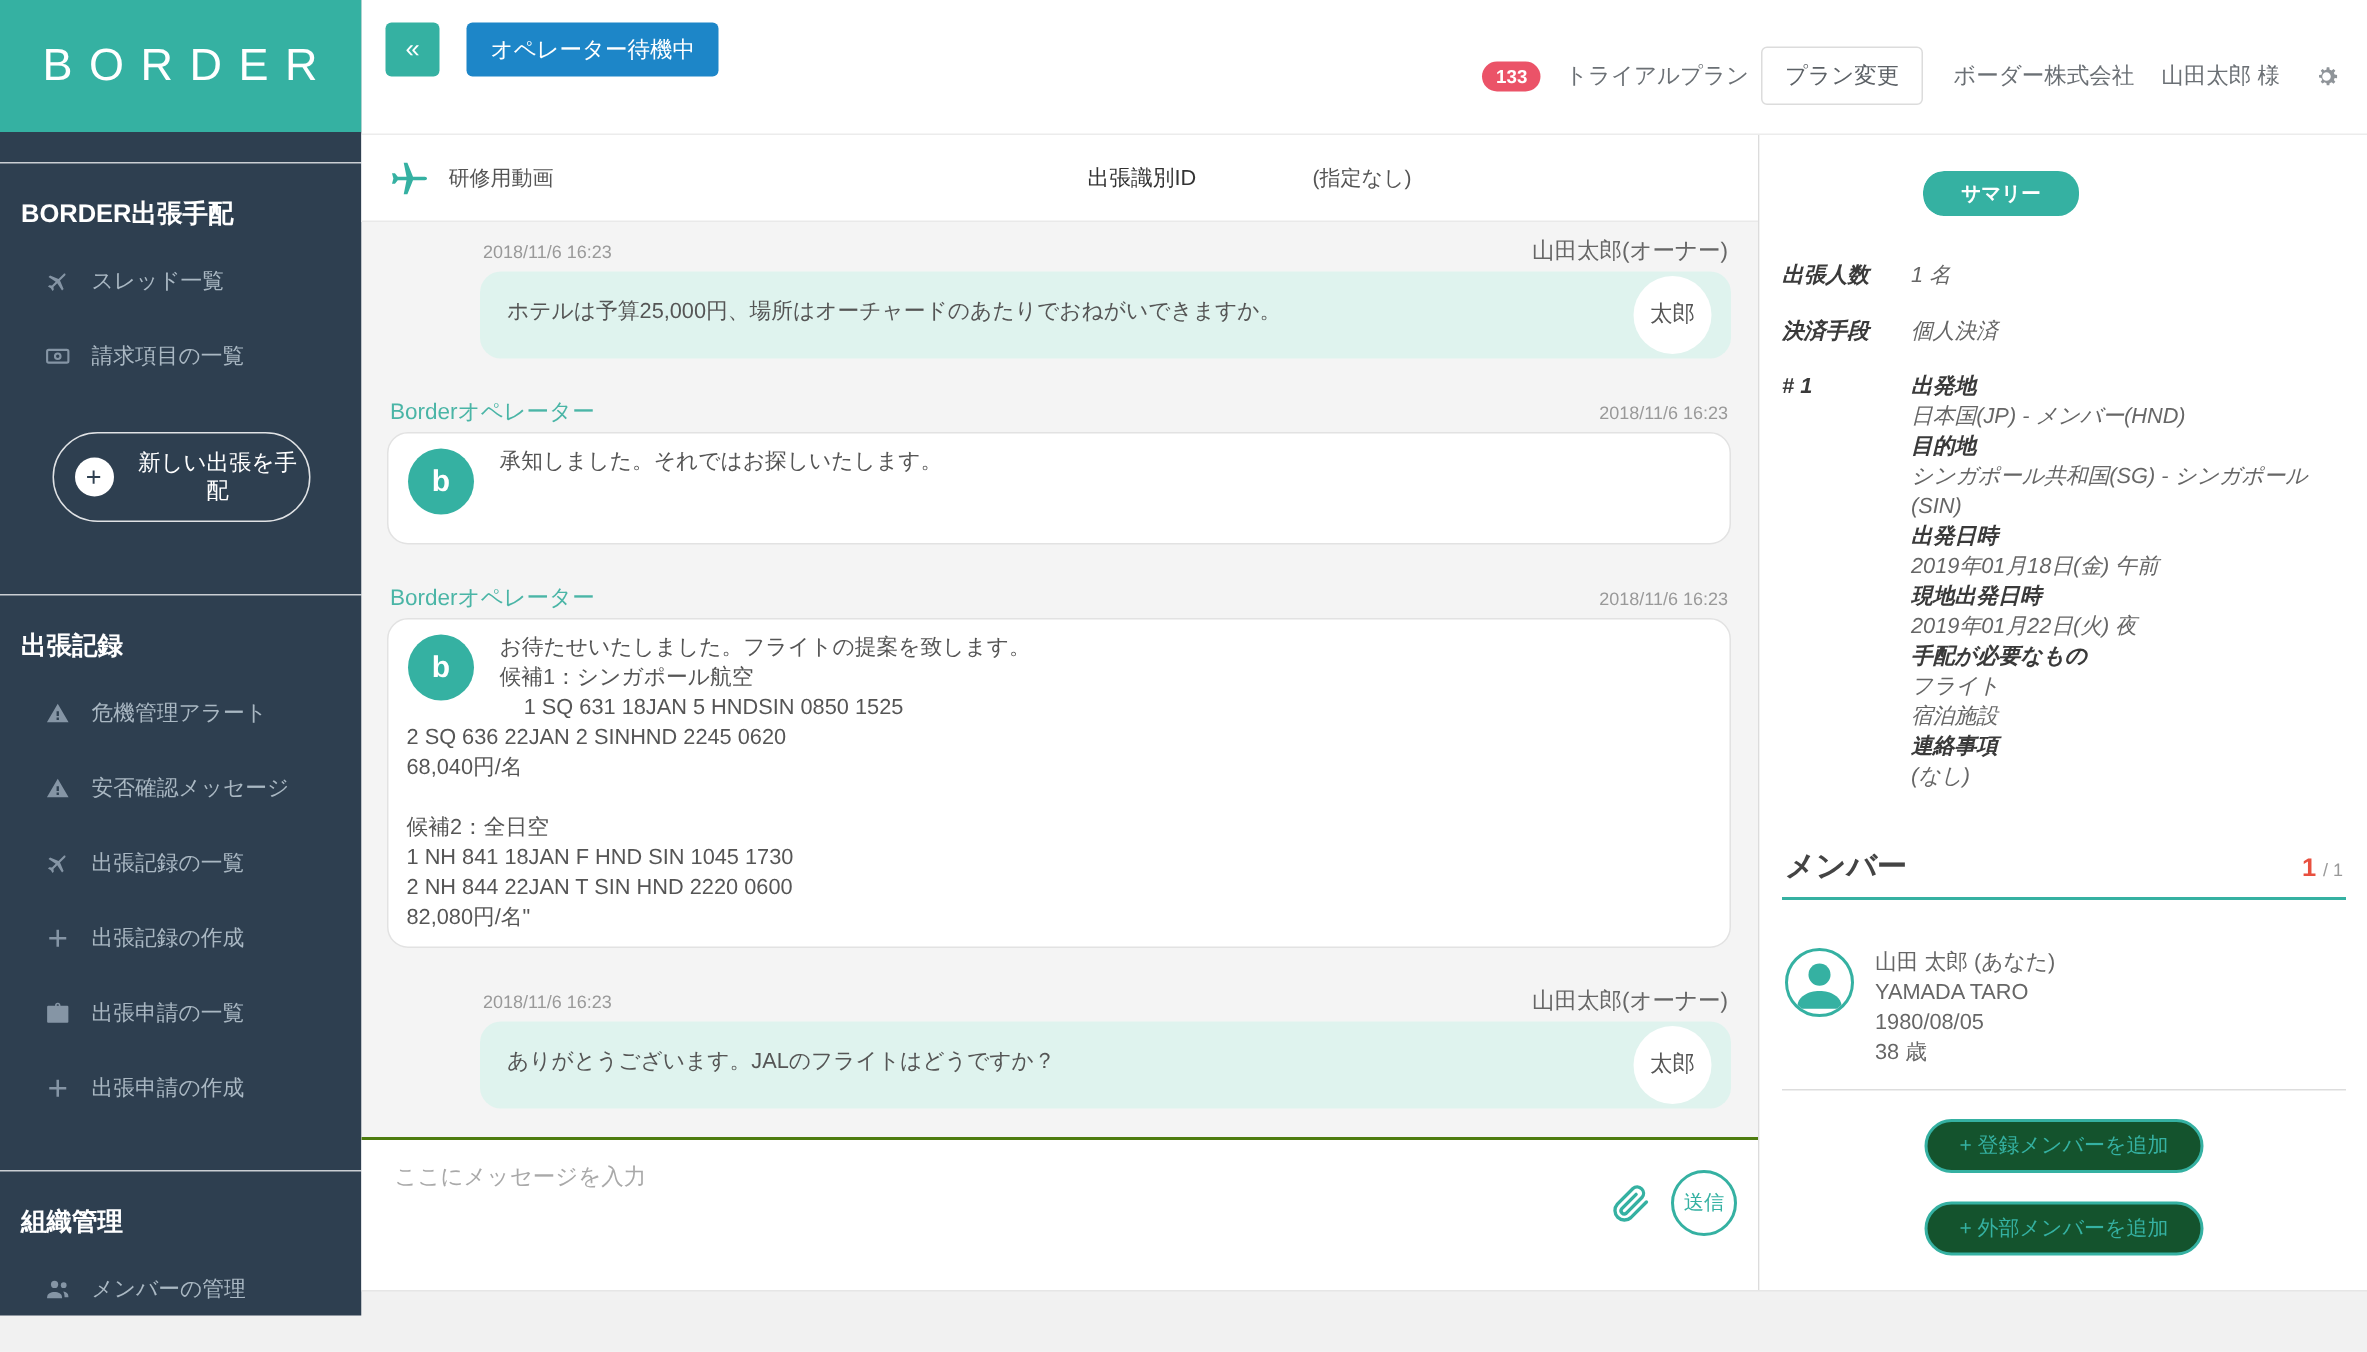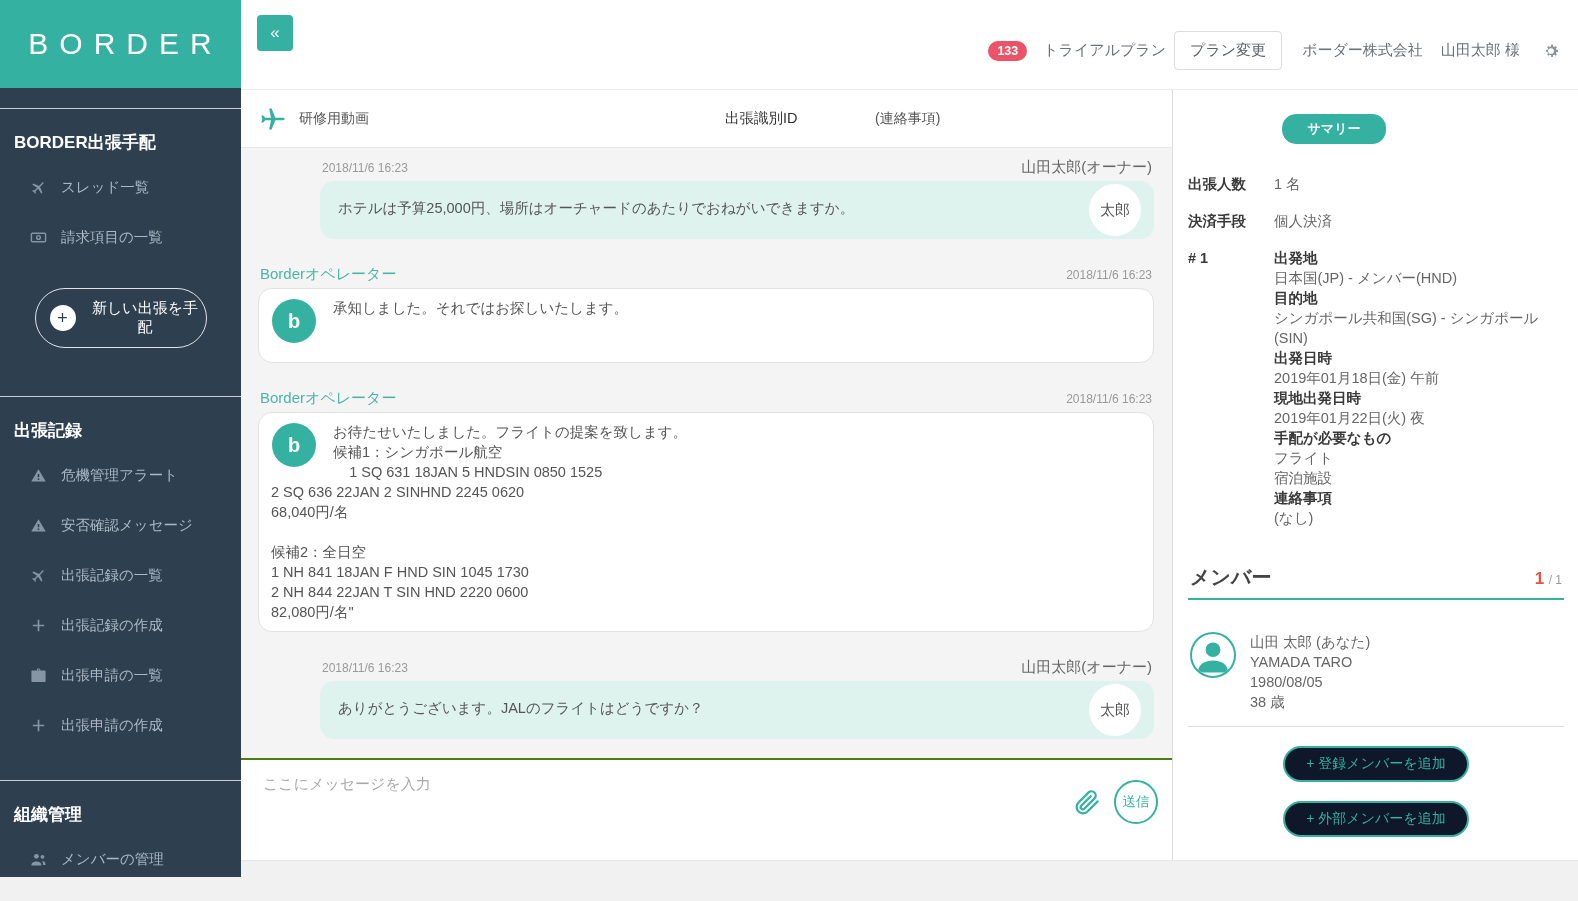--- a/index.html
+++ b/index.html
@@ -83,39 +83,39 @@
   .bottom-strip { height:41px; background:#f1f1f1; border-top:1px solid #e6e6e6; }
 
   
   .right-panel { flex:1; background:#fff; padding:24px 14px 0 15px; overflow:hidden; }
   .tabs-pill { display:flex; width:fit-content; margin:0 auto 30px auto; border-radius:14px; overflow:hidden; }
   .tab { border:none; color:#fff; font-size:13px; font-weight:bold; padding:6px 20px; cursor:pointer;
     font-family:inherit; }
   .tab.active { background:#35b1a2; border-radius:14px; padding:6px 26px; }
   .tab.inactive { background:#b5b5b5; margin-left:-12px; z-index:-1; position:relative; padding:6px 18px 6px 26px;
     border-radius:0 14px 14px 0; }
-  .sum-row { display:flex; margin-bottom:17px; }
+  .sum-row { display:flex; margin-bottom:17px;font-style:italic; }
   .sum-label { width:72px; min-width:72px; font-size:14.5px; font-weight:bold; color:#3a3a3a; margin-right:14px;
     line-height:20px; }
   .sum-value { font-size:14.5px; color:#666; line-height:20px; }
   .trip-details { flex:1; }
   .detail-label { font-size:14.5px; font-weight:bold; color:#3a3a3a; line-height:20px; }
   .detail-value { font-size:14.5px; color:#666; line-height:20px; white-space:pre-line; }
   .members { margin-top:36px; }
   .members-header { display:flex; justify-content:space-between; align-items:baseline;
     border-bottom:2px solid #35b1a2; padding:0 2px 7px 2px; }
   .members-title { font-size:20px; font-weight:bold; color:#444; }
   .members-count-current { color:#e8503f; font-size:17px; font-weight:bold; }
   .members-count-total { color:#999; font-size:12px; }
   .member-item { display:flex; align-items:flex-start; padding:15px 2px 14px 2px; border-bottom:1px solid #ddd;margin-top:17px; }
   .member-avatar { width:46px; height:46px; border-radius:50%; border:2px solid #35b1a2; color:#35b1a2;
     margin-right:14px; flex:none; overflow:hidden; }
   .member-info div { font-size:14.5px; color:#666; line-height:20px; }
   .add-member-btn { display:block; margin:19px auto 12px auto; width:186px; height:36px; border:2px solid #35b1a2;
-    border-radius:18px; background:#0f172a; color:#35b1a2; font-size:14px; cursor:pointer; font-family:inherit; }
+    border-radius:18px; background:#14532d; color:#35b1a2; font-size:14px; cursor:pointer; font-family:inherit; }
   svg { display:block; }
 </style>
 </head>
 <body>
 
 <svg width="0" height="0" style="position:absolute">
   <defs>
     <symbol id="i-plane" viewBox="0 0 24 24">
         <path fill="currentColor" d="M12 2c.55 0 1 .6 1 1.2V10l8 3.2v2.1l-8-1.6v5l2 1.6V22l-3-.8-3 .8v-1.7l2-1.6v-5l-8 1.6v-2.1L11 10V3.2c0-.6.45-1.2 1-1.2z"></path>
       </symbol>
@@ -235,20 +235,21 @@
           </svg>
         <span>メンバーの管理</span>
       </div>
     </div>
   </aside>
 
   <div class="main">
 
     <header class="topbar">
       <button class="collapse-btn">«</button>
+      <button class="status-btn">オペレーター待機中</button>
       <div class="topbar-right">
         <span class="notif-badge">133</span>
         <span class="plan-name">トライアルプラン</span>
         <button class="plan-change-btn">プラン変更</button>
         <span class="company-name">ボーダー株式会社</span>
         <span class="user-name">山田太郎 様</span>
         <svg class="gear">
             <use href="#i-gear"></use>
           </svg>
       </div>
@@ -256,21 +257,21 @@
 
     <div class="content-row">
 
       <section class="chat-panel">
         <div class="chat-header">
           <svg class="chat-plane">
               <use href="#i-plane"></use>
             </svg>
           <span class="thread-title">研修用動画</span>
           <span class="trip-id-label">出張識別ID</span>
-          <span class="trip-id-value">(連絡事項)</span>
+          <span class="trip-id-value">(指定なし)</span>
         </div>
 
         <div class="chat-body">
 
           <div class="msg-group user">
             <div class="msg-meta">
               <span class="meta-time">2018/11/6 16:23</span>
               <span class="meta-sender-user">山田太郎(オーナー)</span>
             </div>
             <div class="bubble-user">

